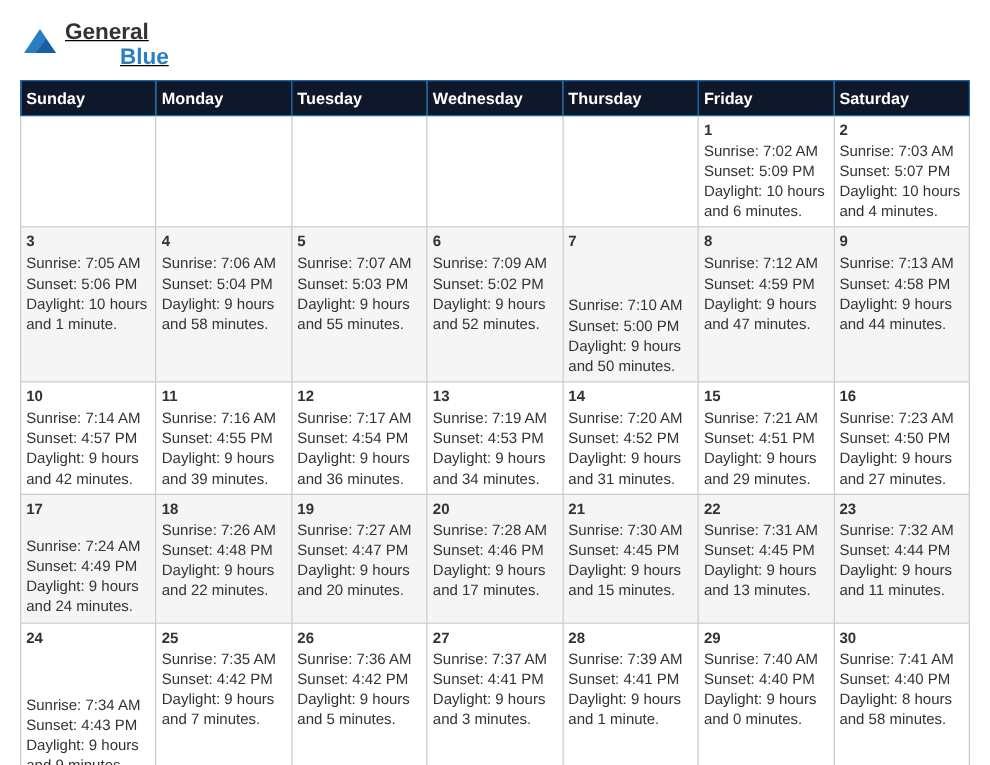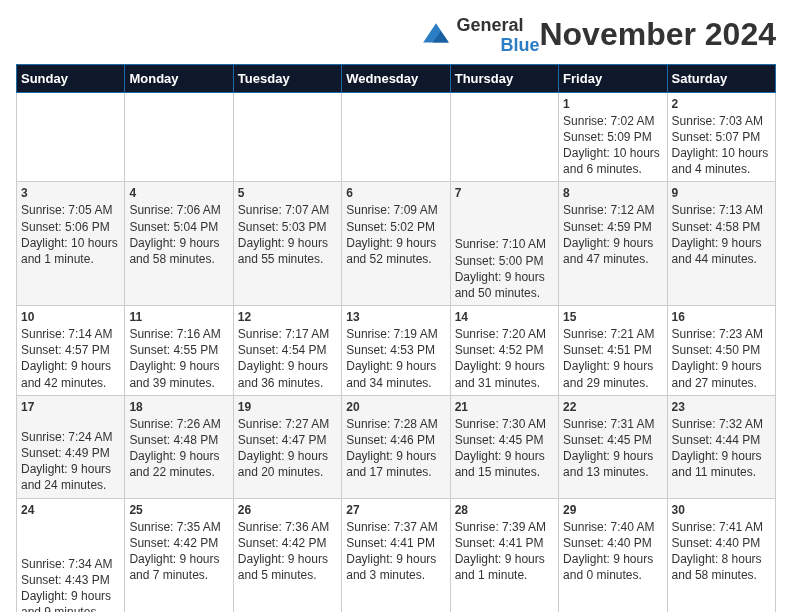--- a/index.html
+++ b/index.html
@@ -5,23 +5,24 @@
     * { box-sizing: border-box; margin: 0; padding: 0; }
     body {
       font-family: Arial, sans-serif;
       background: #fff;
       width: 792px;
       min-height: 612px;
       padding: 16px;
     }
     .header-area {
       display: flex;
-      justify-content: flex-end;
+      justify-content: flex-start;
       align-items: flex-start;
       margin-bottom: 8px;
+      text-decoration: underline;
     }
     .logo {
       display: flex;
       align-items: center;
       gap: 4px;
     }
     .logo-text {
       display: flex;
       flex-direction: column;
       line-height: 1.1;
@@ -102,21 +103,20 @@
     <svg class="logo-icon" viewBox="0 0 40 40" xmlns="http://www.w3.org/2000/svg">
       <polygon points="20,4 36,28 4,28" fill="#2b7dc4"></polygon>
       <polygon points="26,14 36,28 16,28" fill="#1a5fa0"></polygon>
     </svg>
     <div class="logo-text">
       <span class="logo-general">General</span>
       <span class="logo-blue">Blue</span>
     </div>
   </div>
   <div class="title-area">
-    <div class="month-title">November 2024</div>
   </div>
 </div>
 
 <table>
   <thead>
     <tr>
     <th>Sunday</th>
         <th>Monday</th>
         <th>Tuesday</th>
         <th>Wednesday</th>

